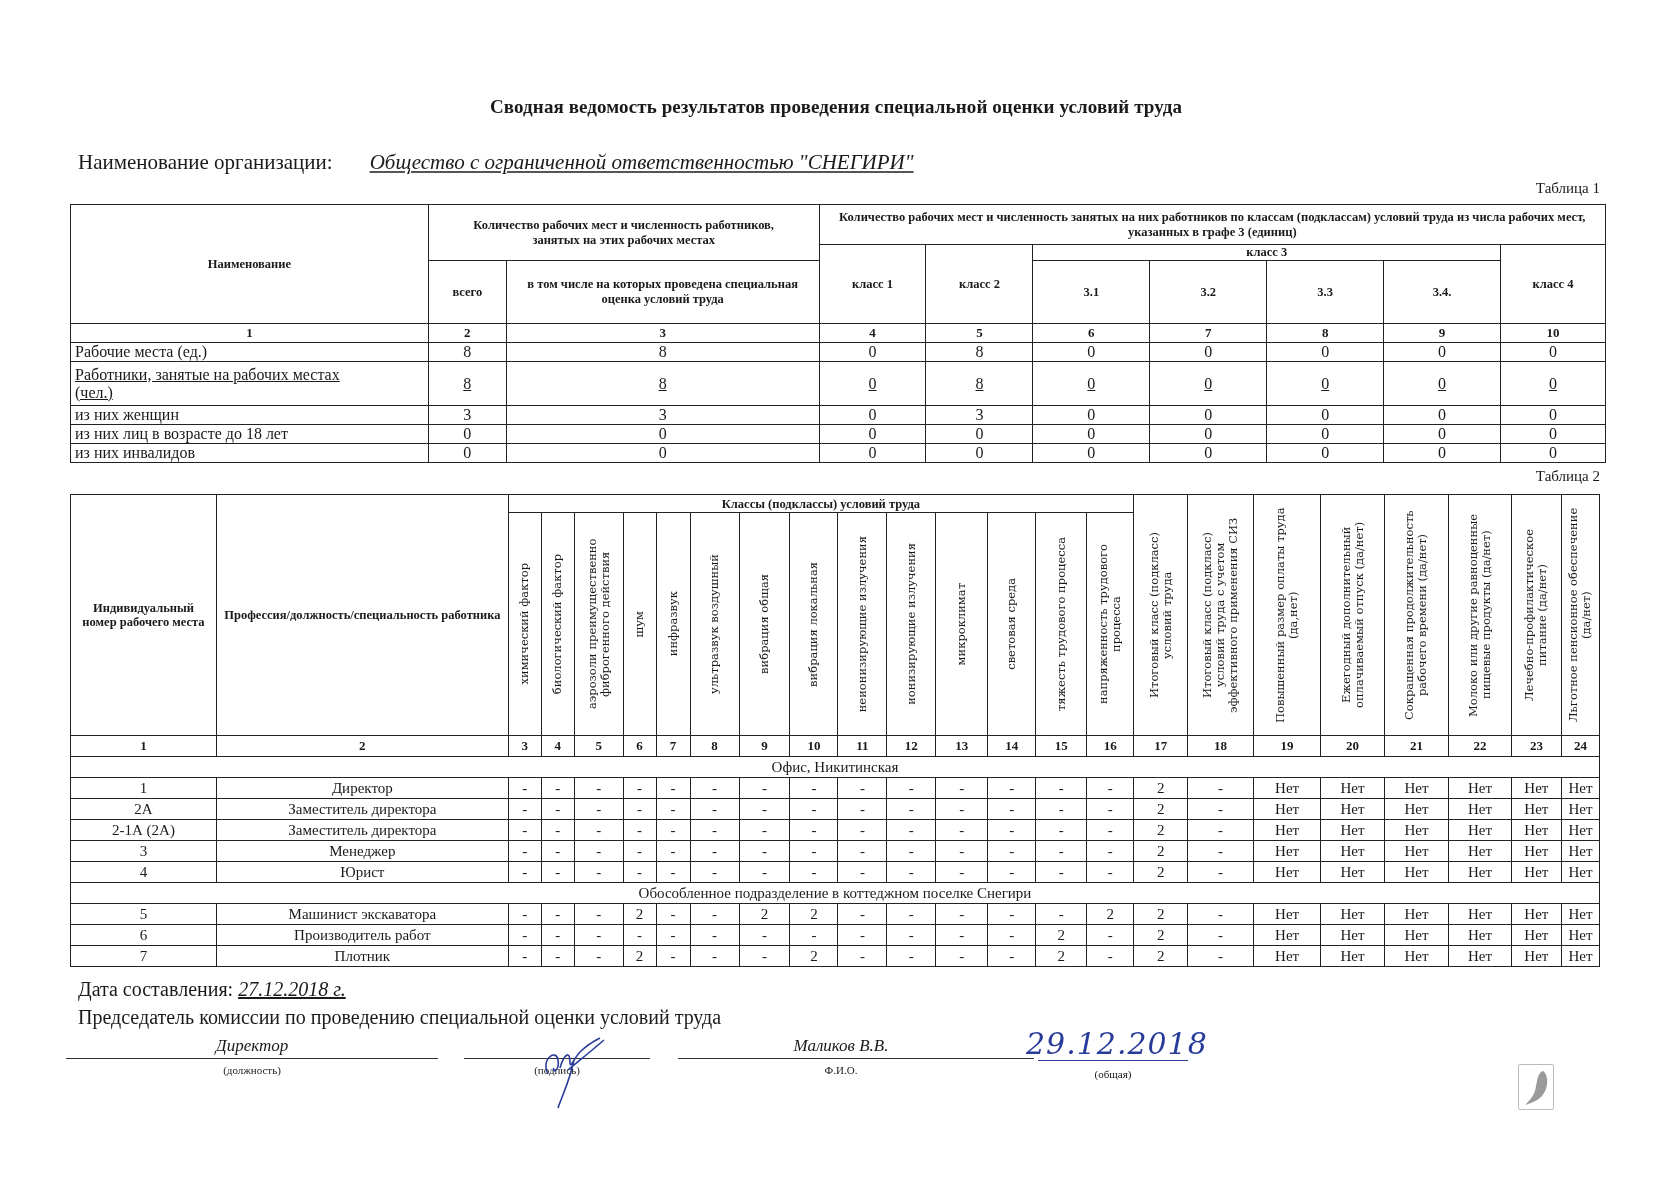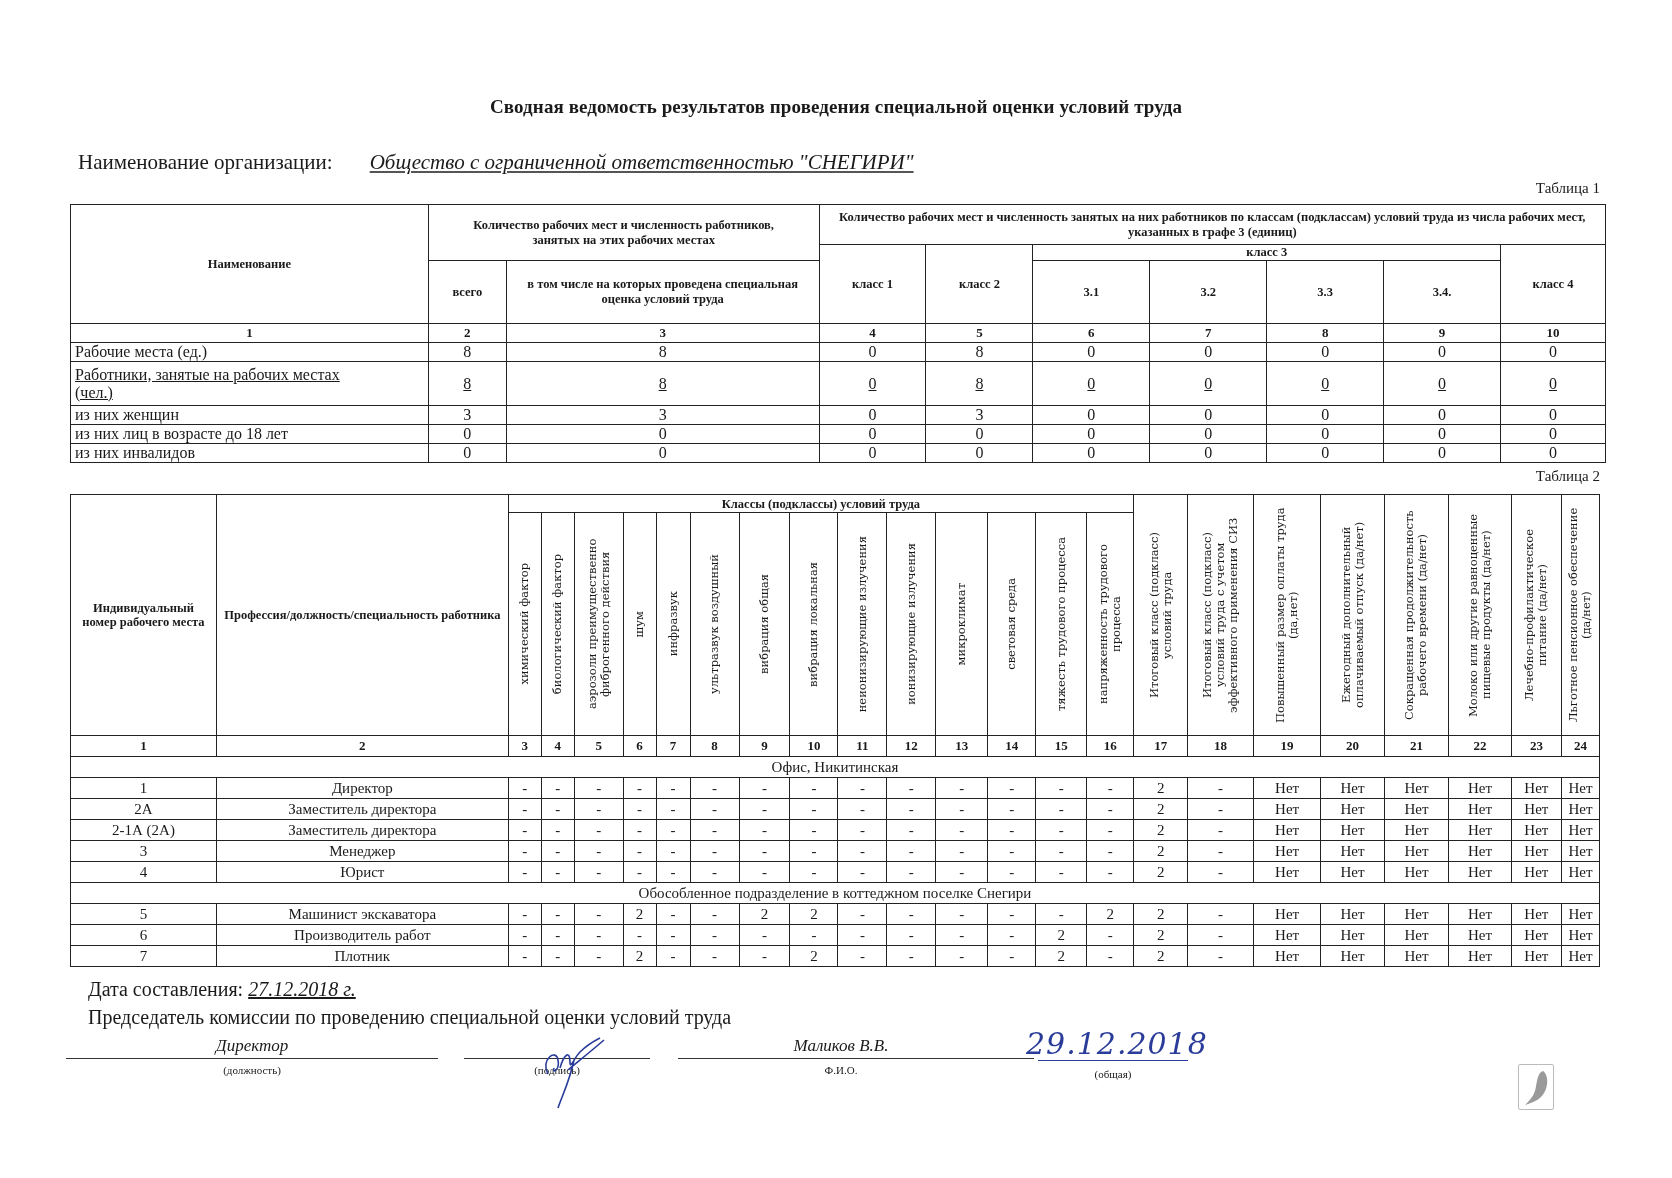--- a/index.html
+++ b/index.html
@@ -16,21 +16,21 @@
   #t1 td { font-size:16px; line-height:18px; }
   #t1 td.lbl { text-align:left; padding-left:4px; }
   #t1 tr.num td { font-weight:bold; font-size:13px; }
   #t2 { left:70px; top:494px; width:1530px; }
   #t2 th { font-weight:bold; font-size:12.5px; line-height:14px; }
   #t2 th.v { height:222px; padding:0; }
   #t2 th.v div { writing-mode:vertical-rl; transform:rotate(180deg); font-family:"DejaVu Serif",serif; font-weight:normal; font-size:11.5px; line-height:13px; margin:auto; max-height:216px; white-space:normal; }
   #t2 td { font-size:15px; line-height:20px; height:20px; }
   #t2 tr.num td { font-weight:bold; font-size:13px; }
   #t2 td.sec { font-size:15px;margin-top:20px; }
-  .foot { font-size:20px;margin-left:10px; }
+  .foot { font-size:20px; }
   .foot .val { font-style:italic; text-decoration:underline; }
   .sigline { border-top:1.2px solid #333; }
   .sighand { font-style:italic; font-size:17px; text-align:center; }
   .sigcap { font-size:11px; text-align:center; }
   .bluedate { color:#2a3c9a; font-style:italic; font-size:30px; font-family:"DejaVu Serif",serif; letter-spacing:1px; }
   .signature svg { display:block; }
 </style>
 </head>
 <body>
 

